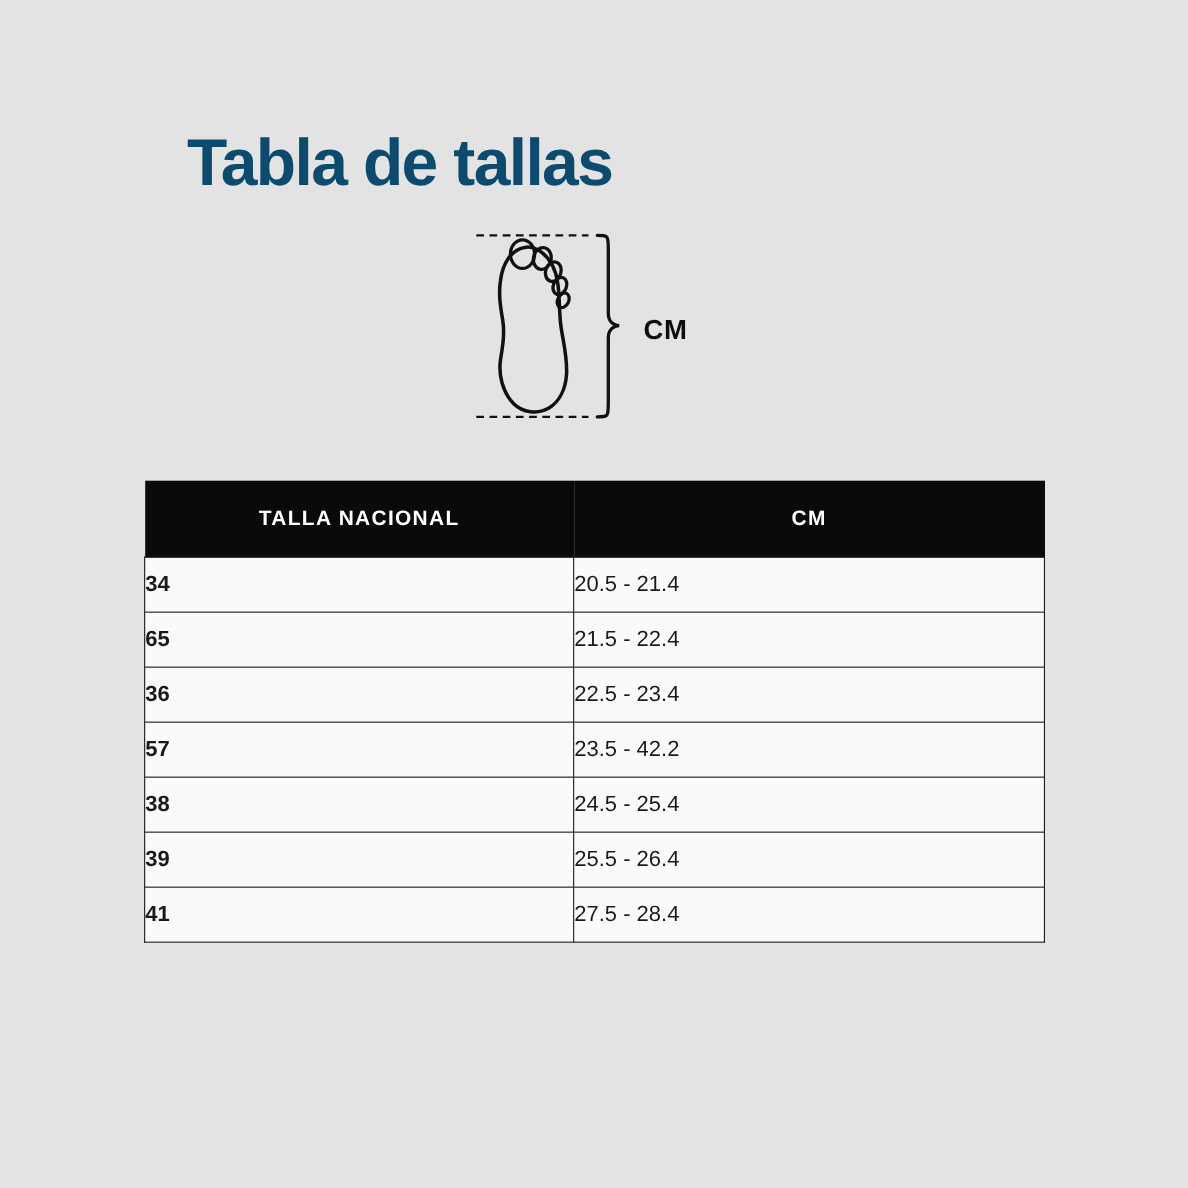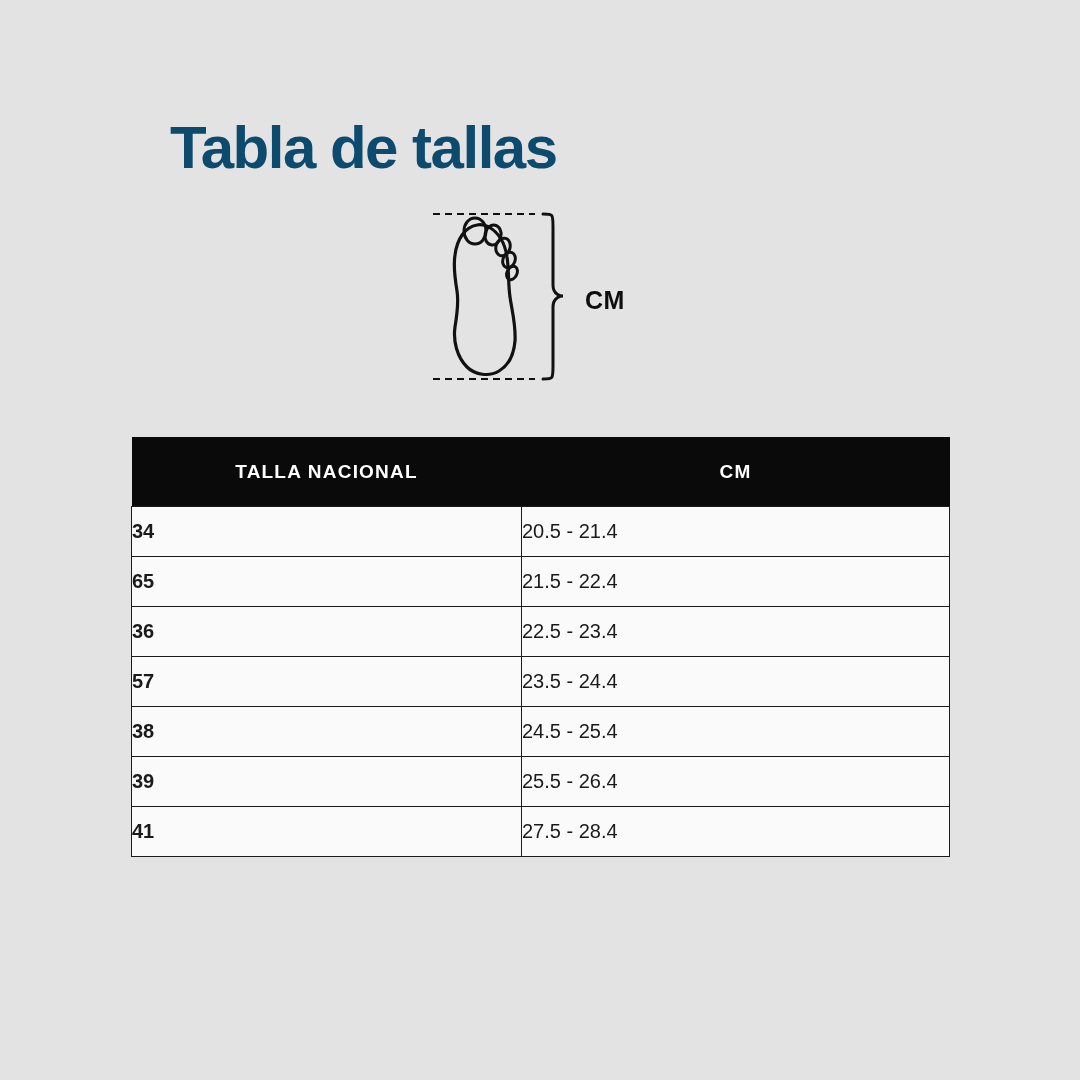--- a/index.html
+++ b/index.html
@@ -137,21 +137,21 @@
         <tr>
           <td class="col-size">65</td>
           <td class="col-cm">21.5 - 22.4</td>
         </tr>
         <tr>
           <td class="col-size">36</td>
           <td class="col-cm">22.5 - 23.4</td>
         </tr>
         <tr>
           <td class="col-size">57</td>
-          <td class="col-cm">23.5 - 24.4</td>
+          <td class="col-cm">23.5 - 42.2</td>
         </tr>
         <tr>
           <td class="col-size">38</td>
           <td class="col-cm">24.5 - 25.4</td>
         </tr>
         <tr>
           <td class="col-size">39</td>
           <td class="col-cm">25.5 - 26.4</td>
         </tr>
         <tr>

